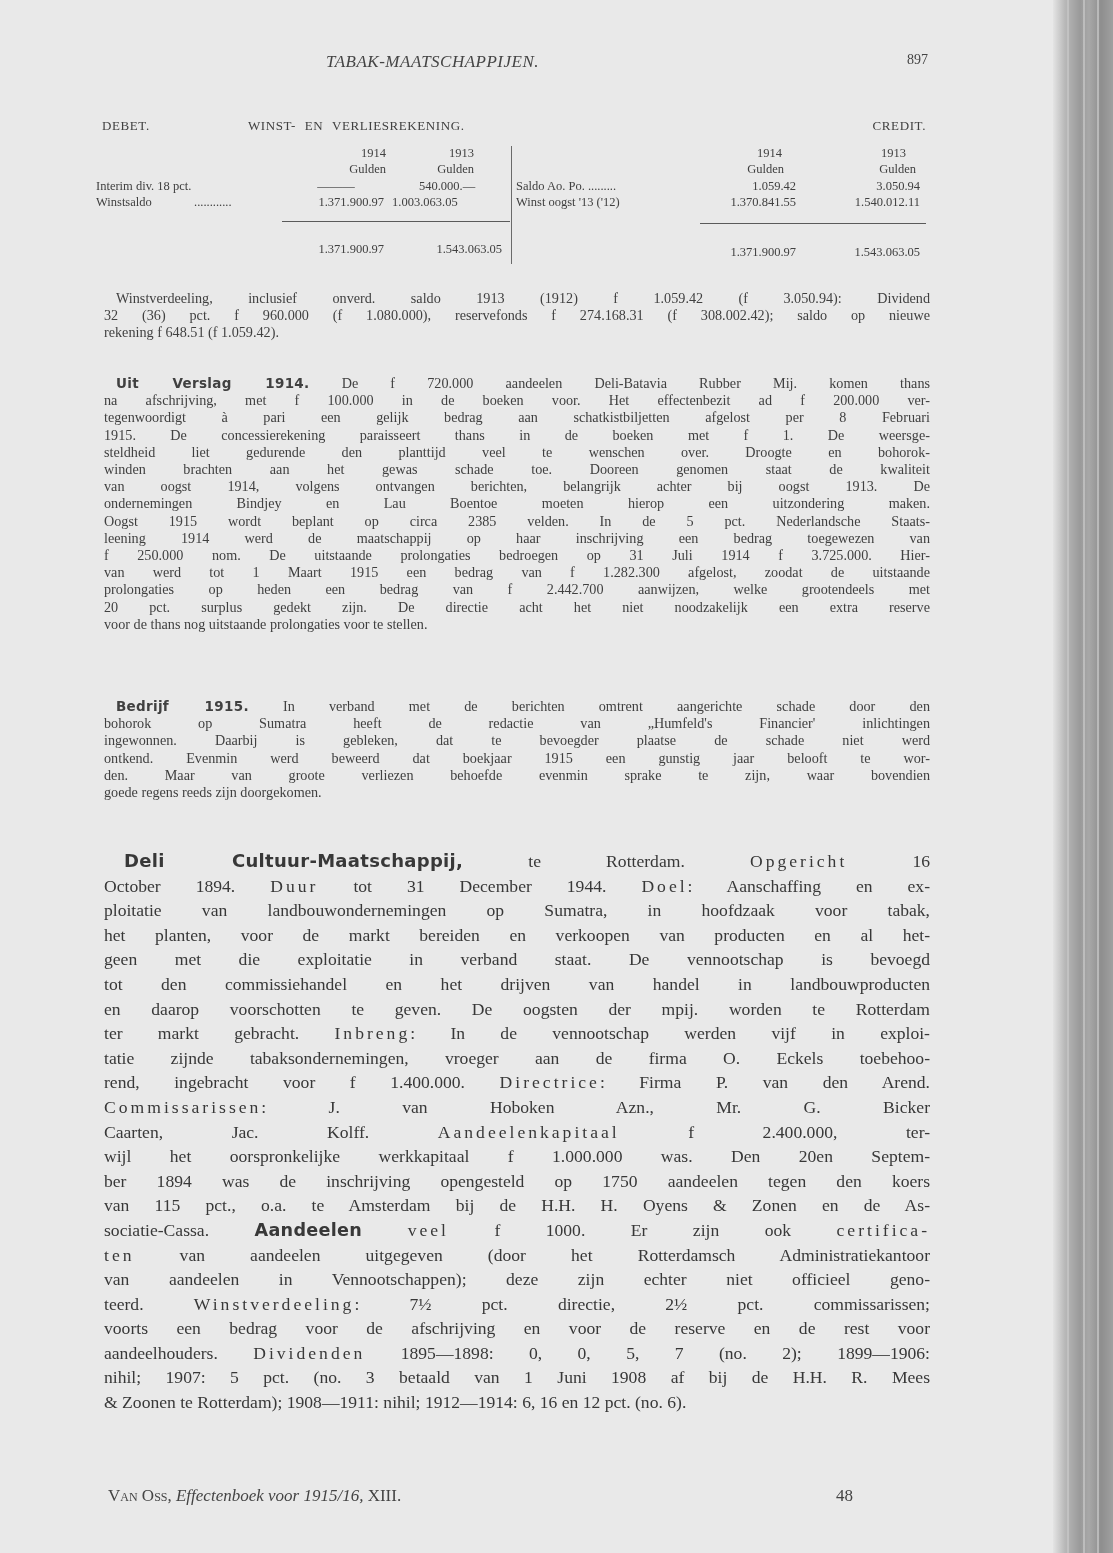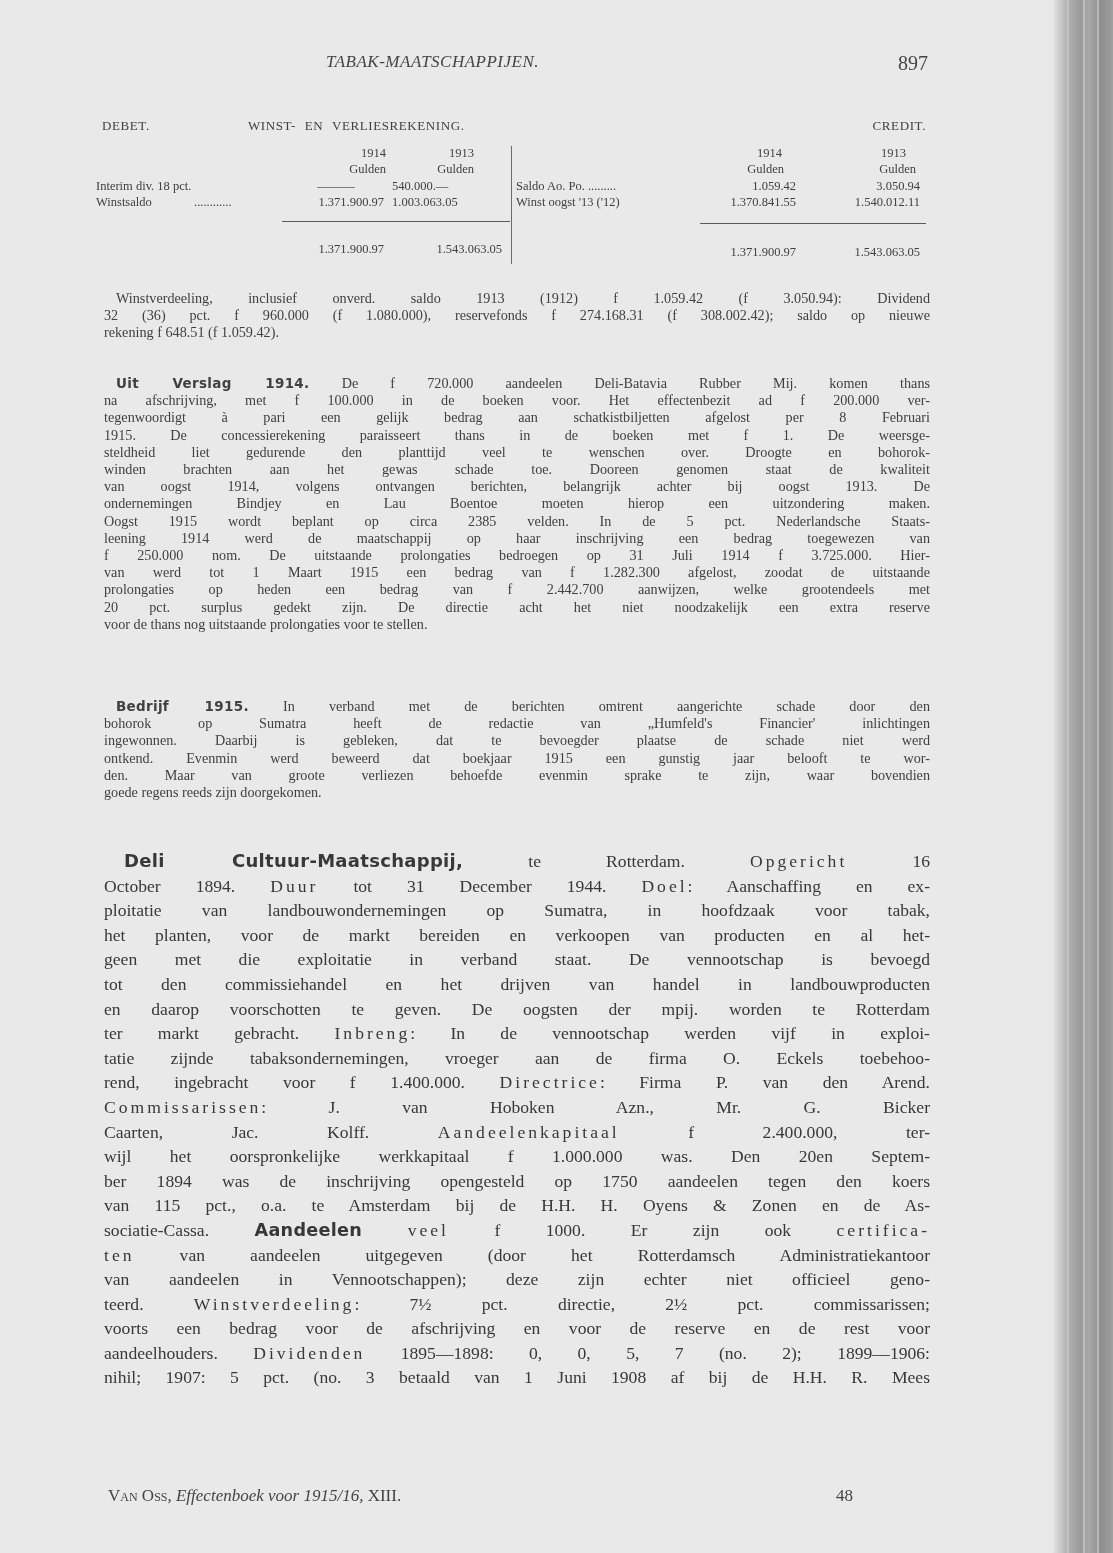--- a/index.html
+++ b/index.html
@@ -13,21 +13,21 @@
     position: absolute; top: 0; right: 0; width: 60px; height: 1553px;
     background: linear-gradient(to right, #e4e4e4 0%, #b8b8b8 20%, #9a9a9a 45%, #a8a8a8 60%, #8e8e8e 80%, #a0a0a0 100%);
   }
   .page-edge .stripe { position:absolute; top:0; bottom:0; width:2px; background:#c9c9c9; opacity:.7; }
   .content { position: absolute; left: 96px; top: 0; width: 840px; }
   .running-head { position: absolute; top: 52px; left: 0; width: 840px; height: 24px; }
   .running-title {
     position: absolute; left: 230px; top: 0; font-style: italic; font-size: 17px; letter-spacing: 0.5px;
     font-family: "Liberation Serif", serif; color: #444;
   }
-  .page-number { position: absolute; right: 8px; top: 0; font-size: 20px; font-family: "Liberation Serif", serif; color:#444; }
+  .page-number { position: absolute; right: 8px; top: 0; font-size: 14px; font-family: "Liberation Serif", serif; color:#444; }
 
   .acct-head { position: absolute; top: 118px; left: 0; width: 840px; font-size: 13px; font-family: "Liberation Serif", serif; letter-spacing: 0.6px; color:#404040; }
   .acct-head .debet { position: absolute; left: 6px; }
   .acct-head .mid { position: absolute; left: 152px; word-spacing: 5px; }
   .acct-head .credit { position: absolute; right: 10px; }
 
   .acct { position: absolute; top: 146px; left: 0; width: 840px; height: 120px; font-size: 12.5px; font-family: "Liberation Serif", serif; color:#404040; }
   .acct .col { position: absolute; text-align: right; }
   .acct .row { position: absolute; left: 0; width: 100%; height: 16px; }
   .acct .lbl { position: absolute; white-space: nowrap; }
@@ -73,21 +73,21 @@
   <div class="acct">
 
     <div class="col" style="left:210px; top:0; width:80px">1914</div>
     <div class="col" style="left:298px; top:0; width:80px">1913</div>
     <div class="col" style="left:210px; top:16px; width:80px">Gulden</div>
     <div class="col" style="left:298px; top:16px; width:80px">Gulden</div>
 
     <div class="row" style="top:33px">
       <span class="lbl" style="left:0">Interim div. 18 pct.</span>
       <span class="lbl" style="left:192px; width:96px; text-align:center">———</span>
-      <span class="lbl" style="left:296px; width:110px; text-align:left">540.000.—</span>
+      <span class="lbl" style="left:296px; width:110px; text-align:center">540.000.—</span>
     </div>
     <div class="row" style="top:49px">
       <span class="lbl" style="left:0">Winstsaldo</span>
       <span class="lbl" style="left:98px">............</span>
       <span class="lbl" style="left:186px; width:102px; text-align:right">1.371.900.97</span>
       <span class="lbl" style="left:296px; width:110px; text-align:left">1.003.063.05</span>
     </div>
     <div class="rule" style="left:186px; top:75px; width:228px"></div>
     <div class="row" style="top:96px">
       <span class="lbl" style="left:186px; width:102px; text-align:right">1.371.900.97</span>
@@ -178,20 +178,21 @@
       <span class="line"><span>wijl het oorspronkelijke werkkapitaal f 1.000.000 was. Den 20en Septem-</span></span>
       <span class="line"><span>ber 1894 was de inschrijving opengesteld op 1750 aandeelen tegen den koers</span></span>
       <span class="line"><span>van 115 pct., o.a. te Amsterdam bij de H.H. H. Oyens &amp; Zonen en de As-</span></span>
       <span class="line"><span>sociatie-Cassa. </span><span class="lead-bold">Aandeelen</span><span> </span><span class="spaced">veel</span><span> f 1000. Er zijn ook </span><span class="spaced">certifica-</span></span>
       <span class="line"><span class="spaced">ten</span><span> van aandeelen uitgegeven (door het Rotterdamsch Administratiekantoor</span></span>
       <span class="line"><span>van aandeelen in Vennootschappen); deze zijn echter niet officieel geno-</span></span>
       <span class="line"><span>teerd. </span><span class="spaced">Winstverdeeling</span><span>: 7½ pct. directie, 2½ pct. commissarissen;</span></span>
       <span class="line"><span>voorts een bedrag voor de afschrijving en voor de reserve en de rest voor</span></span>
       <span class="line"><span>aandeelhouders. </span><span class="spaced">Dividenden</span><span> 1895—1898: 0, 0, 5, 7 (no. 2); 1899—1906:</span></span>
       <span class="line"><span>nihil; 1907: 5 pct. (no. 3 betaald van 1 Juni 1908 af bij de H.H. R. Mees</span></span>
+      <span class="line last"><span>&amp; Zoonen te Rotterdam); 1908—1911: nihil; 1912—1914: 6, 16 en 12 pct. (no. 6).</span></span>
     </div>
 
   <div class="footer">
     <span class="imprint">
       <span class="caps">Van Oss,</span>
       <span class="it">Effectenboek voor 1915/16,</span>
       <span>XIII.</span>
     </span>
     <span class="sig">48</span>
   </div>

